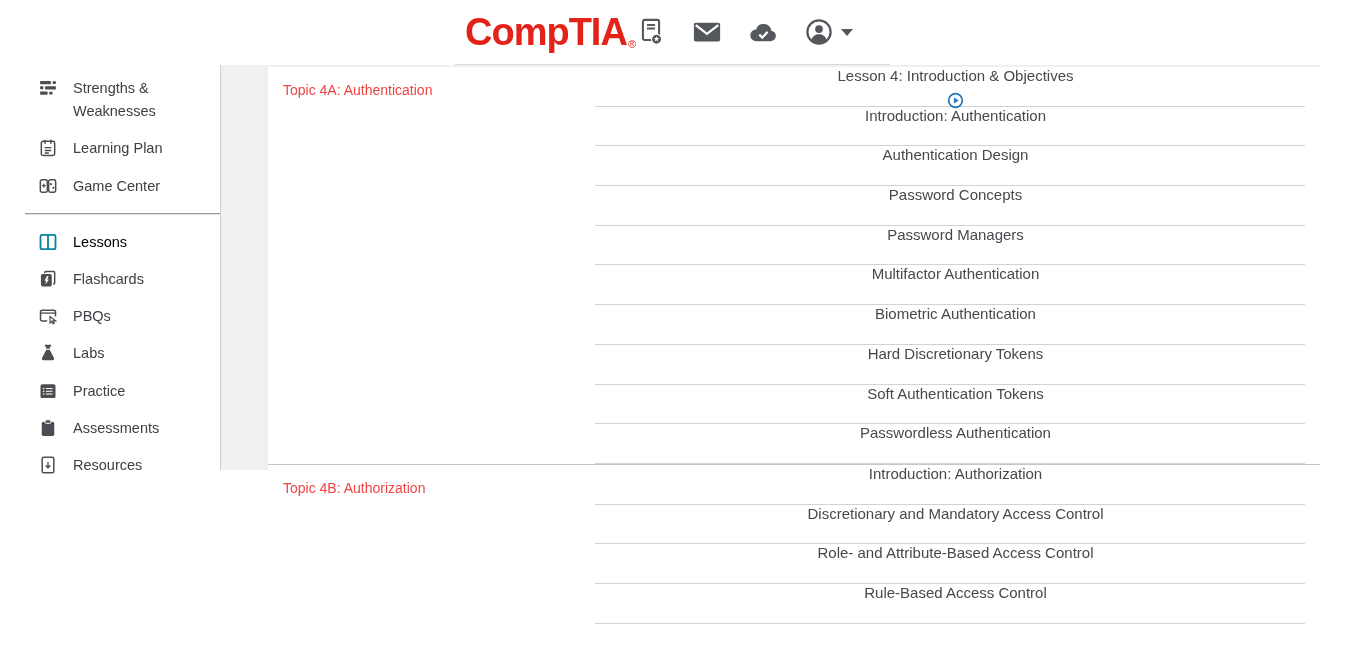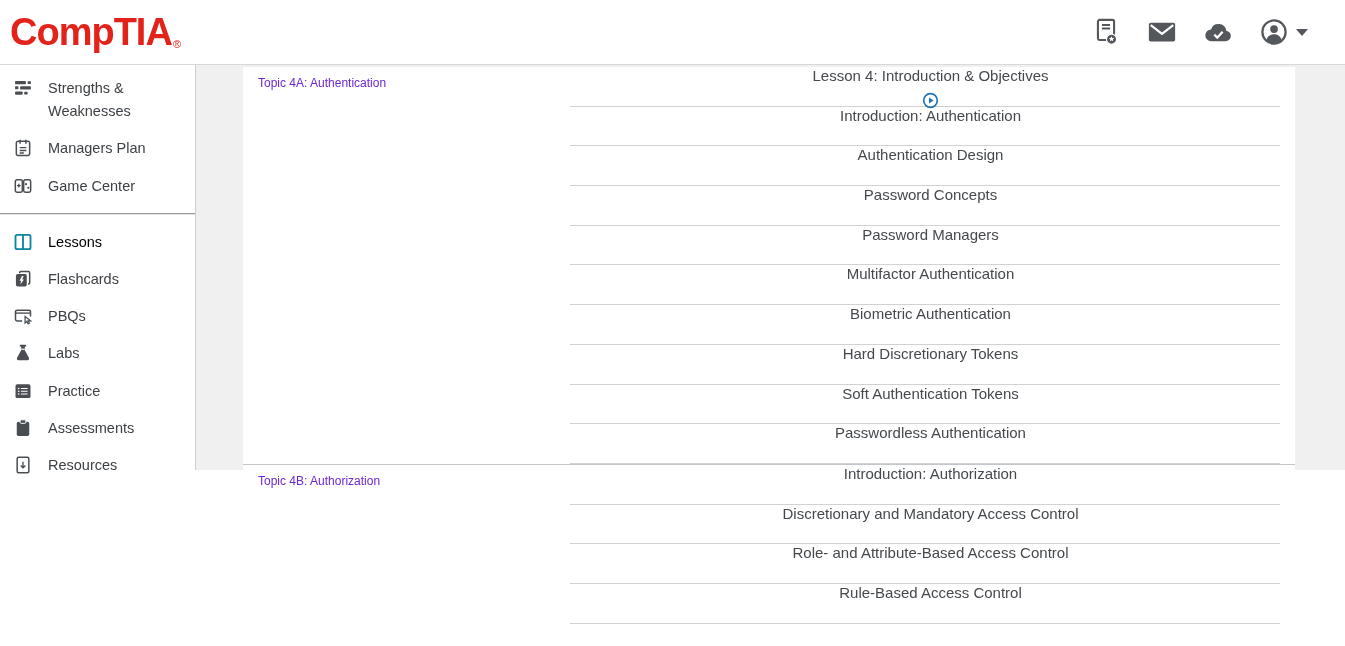--- a/index.html
+++ b/index.html
@@ -1,18 +1,18 @@
 <!DOCTYPE html>
 <html><head>
 <meta charset="utf-8">
 <style>
   * { margin:0; padding:0; box-sizing:border-box; }
   html,body { width:1345px; height:646px; overflow:hidden; background:#fff;
               font-family:"Liberation Sans", sans-serif; }
-  .page { width:1345px; height:470px; display:flex; flex-direction:column; }
+  .page { width:1345px; height:470px; display:flex; flex-direction:column;align-items:center; }
 
   
   .top-header { height:65px; background:#fff; border-bottom:1px solid #d8d8d8;
                 display:flex; align-items:center; justify-content:space-between;
                 padding:0 36px 0 10px; flex:0 0 65px; }
   .logo { display:flex; align-items:flex-start; line-height:1; }
   .logo-text { color:#e32219; font-size:38px; font-weight:bold; letter-spacing:-1px; }
   .logo-reg { color:#e32219; font-size:11px; margin-top:26px; margin-left:1px; }
   .header-icons { display:flex; align-items:center; gap:26px; }
   .hicon { width:30px; height:30px; display:flex; align-items:center; justify-content:center; cursor:pointer; }
@@ -37,22 +37,22 @@
 
   .lesson-header { height:45px; background:#077b9c; display:flex; align-items:center;
                    justify-content:space-between; padding:0 16px 0 15px; }
   .lesson-title { color:#fff; font-size:16.5px; font-weight:bold; }
   .collapse-btn { width:24px; height:24px; display:flex; align-items:center;
                   justify-content:center; cursor:pointer; }
   .minus-bar { width:16px; height:4px; background:#fff; border-radius:2px; }
 
   .topic-section { display:flex; }
   .topic-section.bordered { border-top:1px solid #c2c7cc; }
-  .topic-title { width:327px; flex:0 0 327px; padding:9px 0 0 15px;
-                 font-size:12px; color:#6d28d9; }
+  .topic-title { width:327px; flex:0 0 327px; padding:15px 0 0 15px;
+                 font-size:14px; color:#ef4444; }
   .rows { flex:1; margin-right:15px; }
   .row { height:39.7px; border-bottom:1px solid #d2d2d2; display:flex; align-items:center;
          padding-left:11px; font-size:15px; color:#45494d; cursor:pointer; gap:7px;flex-direction:column; }
   .play-icon { margin-top:1px; }
 </style>
 </head>
 <body>
 
 <div class="page">
 
@@ -118,21 +118,21 @@
       </div>
 
       <div class="side-item">
         <span class="sicon">
           <svg width="20" height="20" viewBox="0 0 24 24">
             <rect x="4" y="4" width="16" height="17" rx="2" fill="none" stroke="#4a4e52" stroke-width="1.8"></rect>
             <path d="M8.5 2v5 M15.5 2v5" stroke="#4a4e52" stroke-width="1.8"></path>
             <path d="M8 11.5h8 M8 15h8 M8 18h5" stroke="#4a4e52" stroke-width="1.6"></path>
           </svg>
         </span>
-        <span class="side-label">Managers Plan</span>
+        <span class="side-label">Learning Plan</span>
       </div>
 
       <div class="side-item">
         <span class="sicon">
           <svg width="20" height="20" viewBox="0 0 24 24">
             <rect x="2.8" y="4.5" width="8.4" height="15" rx="2" fill="none" stroke="#4a4e52" stroke-width="1.8"></rect>
             <rect x="12.8" y="4.5" width="8.4" height="15" rx="2" fill="none" stroke="#4a4e52" stroke-width="1.8"></rect>
             <path d="M7 9.3v4.4 M4.8 11.5h4.4" stroke="#4a4e52" stroke-width="1.6"></path>
             <circle cx="15.6" cy="9.8" r="1.3" fill="#4a4e52"></circle>
             <circle cx="18.4" cy="14.2" r="1.3" fill="#4a4e52"></circle>

